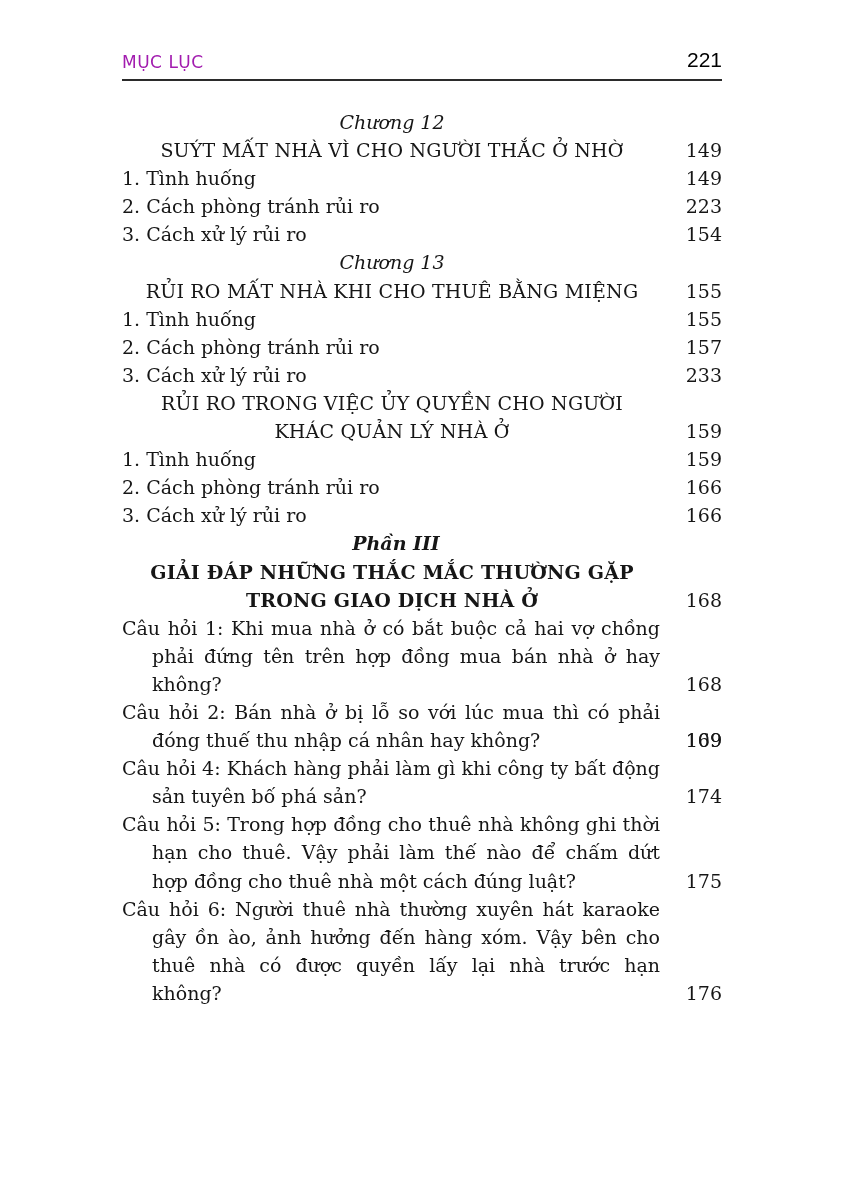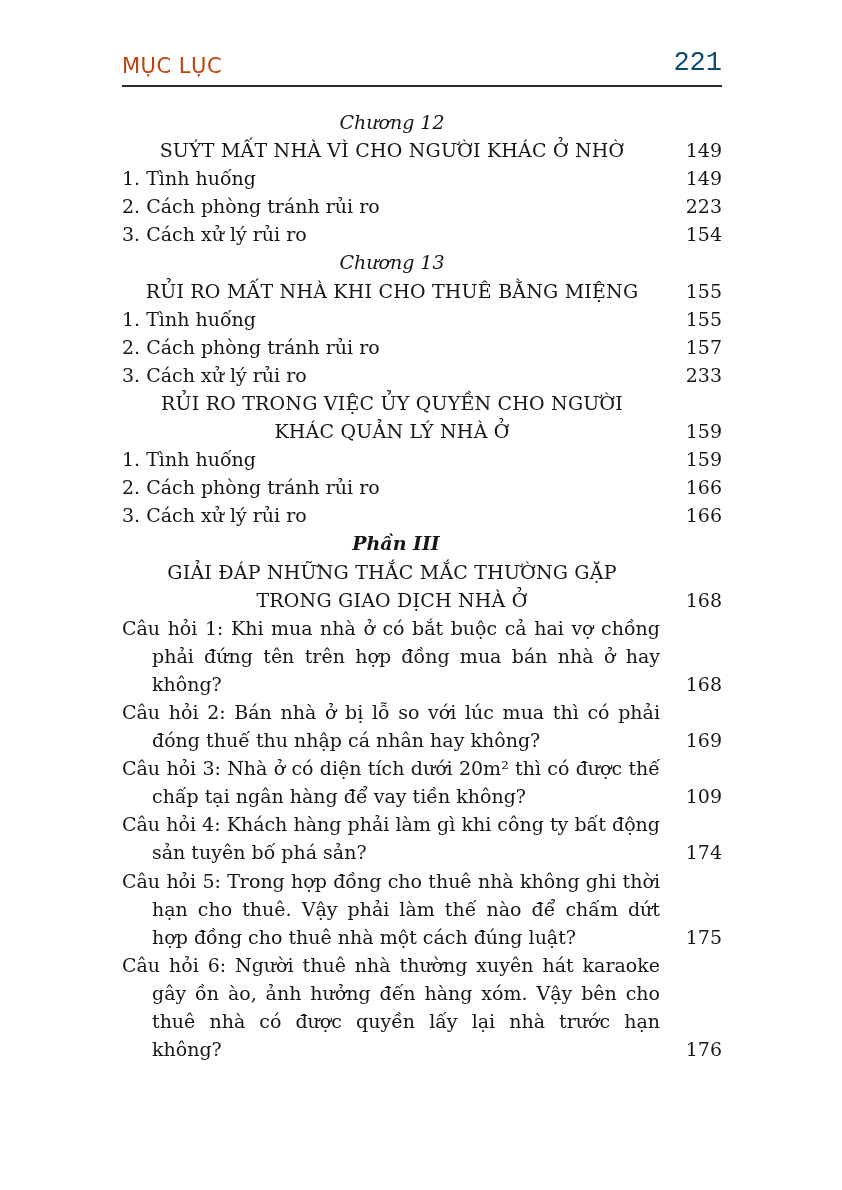--- a/index.html
+++ b/index.html
@@ -19,29 +19,29 @@
     top: 48px;
     width: 600px;
     display: flex;
     justify-content: space-between;
     align-items: flex-end;
     border-bottom: 2px solid #2b2b2b;
     padding-bottom: 7px;
   }
   .running-title {
     font-family: "DejaVu Sans", sans-serif;
-    font-size: 21px;
+    font-size: 17px;
     font-weight: 500;
     letter-spacing: 0.5px;
-    color: #c2410c;
+    color: #a21caf;
   }
   .folio {
-    font-family: Liberation Mono, monospace;
-    font-size: 27px;
-    color: #0c4a6e;
+    font-family: Liberation Sans, sans-serif;
+    font-size: 21px;
+    color: #000000;
   }
   
   .content {
     position: absolute;
     left: 122px;
     top: 108px;
     width: 600px;
     font-size: 19px;
     line-height: 28.1px;
   }
@@ -61,21 +61,21 @@
     display: block;
     margin-right: 60px;
     text-align: center;
     letter-spacing: 0.2px;
   }
   .title-row .pg {
     position: absolute;
     right: 0;
     bottom: 0;
   }
-  .part-title { font-weight: normal; }
+  .part-title { font-weight: bold; }
   .item-row {
     display: flex;
     justify-content: space-between;
     gap: 12px;
   }
   .question-row { position: relative; }
   .question-row .q-text {
     width: 538px;
     text-align: justify;
     padding-left: 30px;
@@ -95,21 +95,21 @@
 
   <div class="header">
     <span class="running-title">MỤC LỤC</span>
     <span class="folio">221</span>
   </div>
 
   <div class="content">
 
     <div class="row chapter-label">Chương 12</div>
     <div class="row title-row">
-      <span class="t">SUÝT MẤT NHÀ VÌ CHO NGƯỜI KHÁC Ở NHỜ</span>
+      <span class="t">SUÝT MẤT NHÀ VÌ CHO NGƯỜI THẮC Ở NHỜ</span>
       <span class="pg">149</span>
     </div>
     <div class="row item-row">
       <span>1. Tình huống</span>
       <span>149</span>
     </div>
     <div class="row item-row">
       <span>2. Cách phòng tránh rủi ro</span>
       <span>223</span>
     </div>
@@ -167,21 +167,20 @@
 
     <div class="row question-row">
       <div class="q-text">Câu hỏi 1: Khi mua nhà ở có bắt buộc cả hai vợ chồng phải đứng tên trên hợp đồng mua bán nhà ở hay không?</div>
       <span class="q-pg">168</span>
     </div>
     <div class="row question-row">
       <div class="q-text">Câu hỏi 2: Bán nhà ở bị lỗ so với lúc mua thì có phải đóng thuế thu nhập cá nhân hay không?</div>
       <span class="q-pg">169</span>
     </div>
     <div class="row question-row">
-      <div class="q-text">Câu hỏi 3: Nhà ở có diện tích dưới 20m² thì có được thế chấp tại ngân hàng để vay tiền không?</div>
       <span class="q-pg">109</span>
     </div>
     <div class="row question-row">
       <div class="q-text">Câu hỏi 4: Khách hàng phải làm gì khi công ty bất động sản tuyên bố phá sản?</div>
       <span class="q-pg">174</span>
     </div>
     <div class="row question-row">
       <div class="q-text">Câu hỏi 5: Trong hợp đồng cho thuê nhà không ghi thời hạn cho thuê. Vậy phải làm thế nào để chấm dứt hợp đồng cho thuê nhà một cách đúng luật?</div>
       <span class="q-pg">175</span>
     </div>

